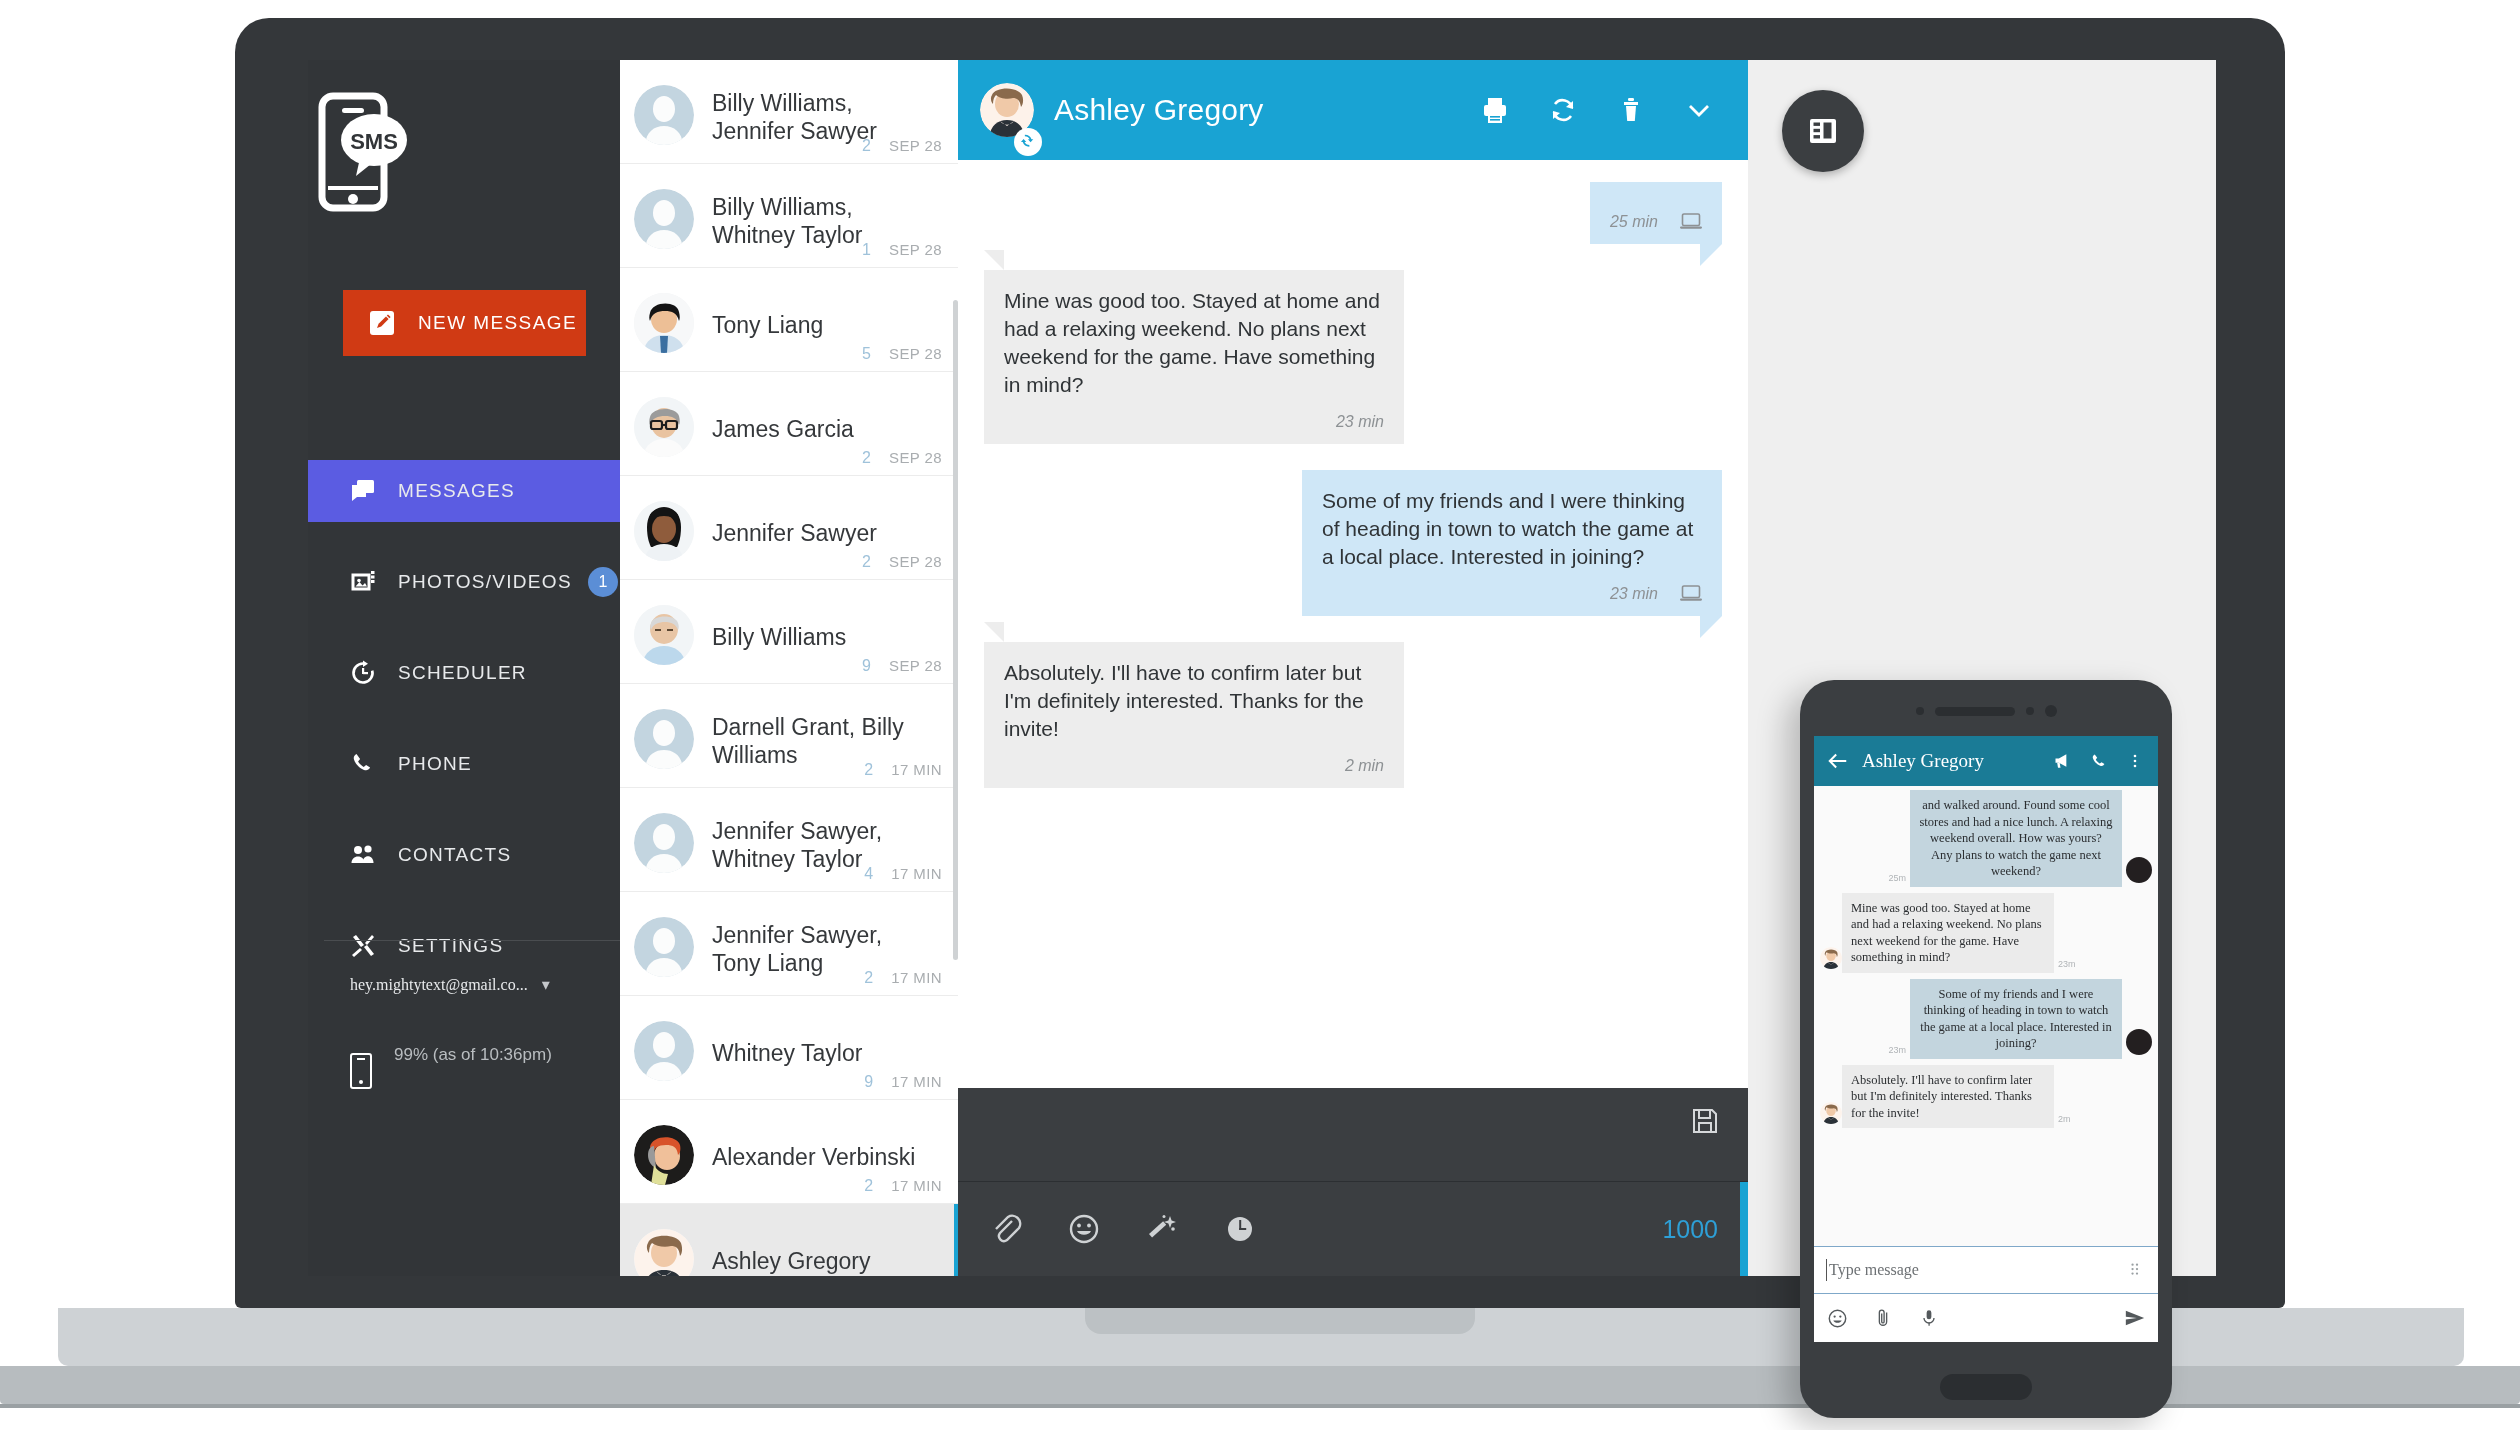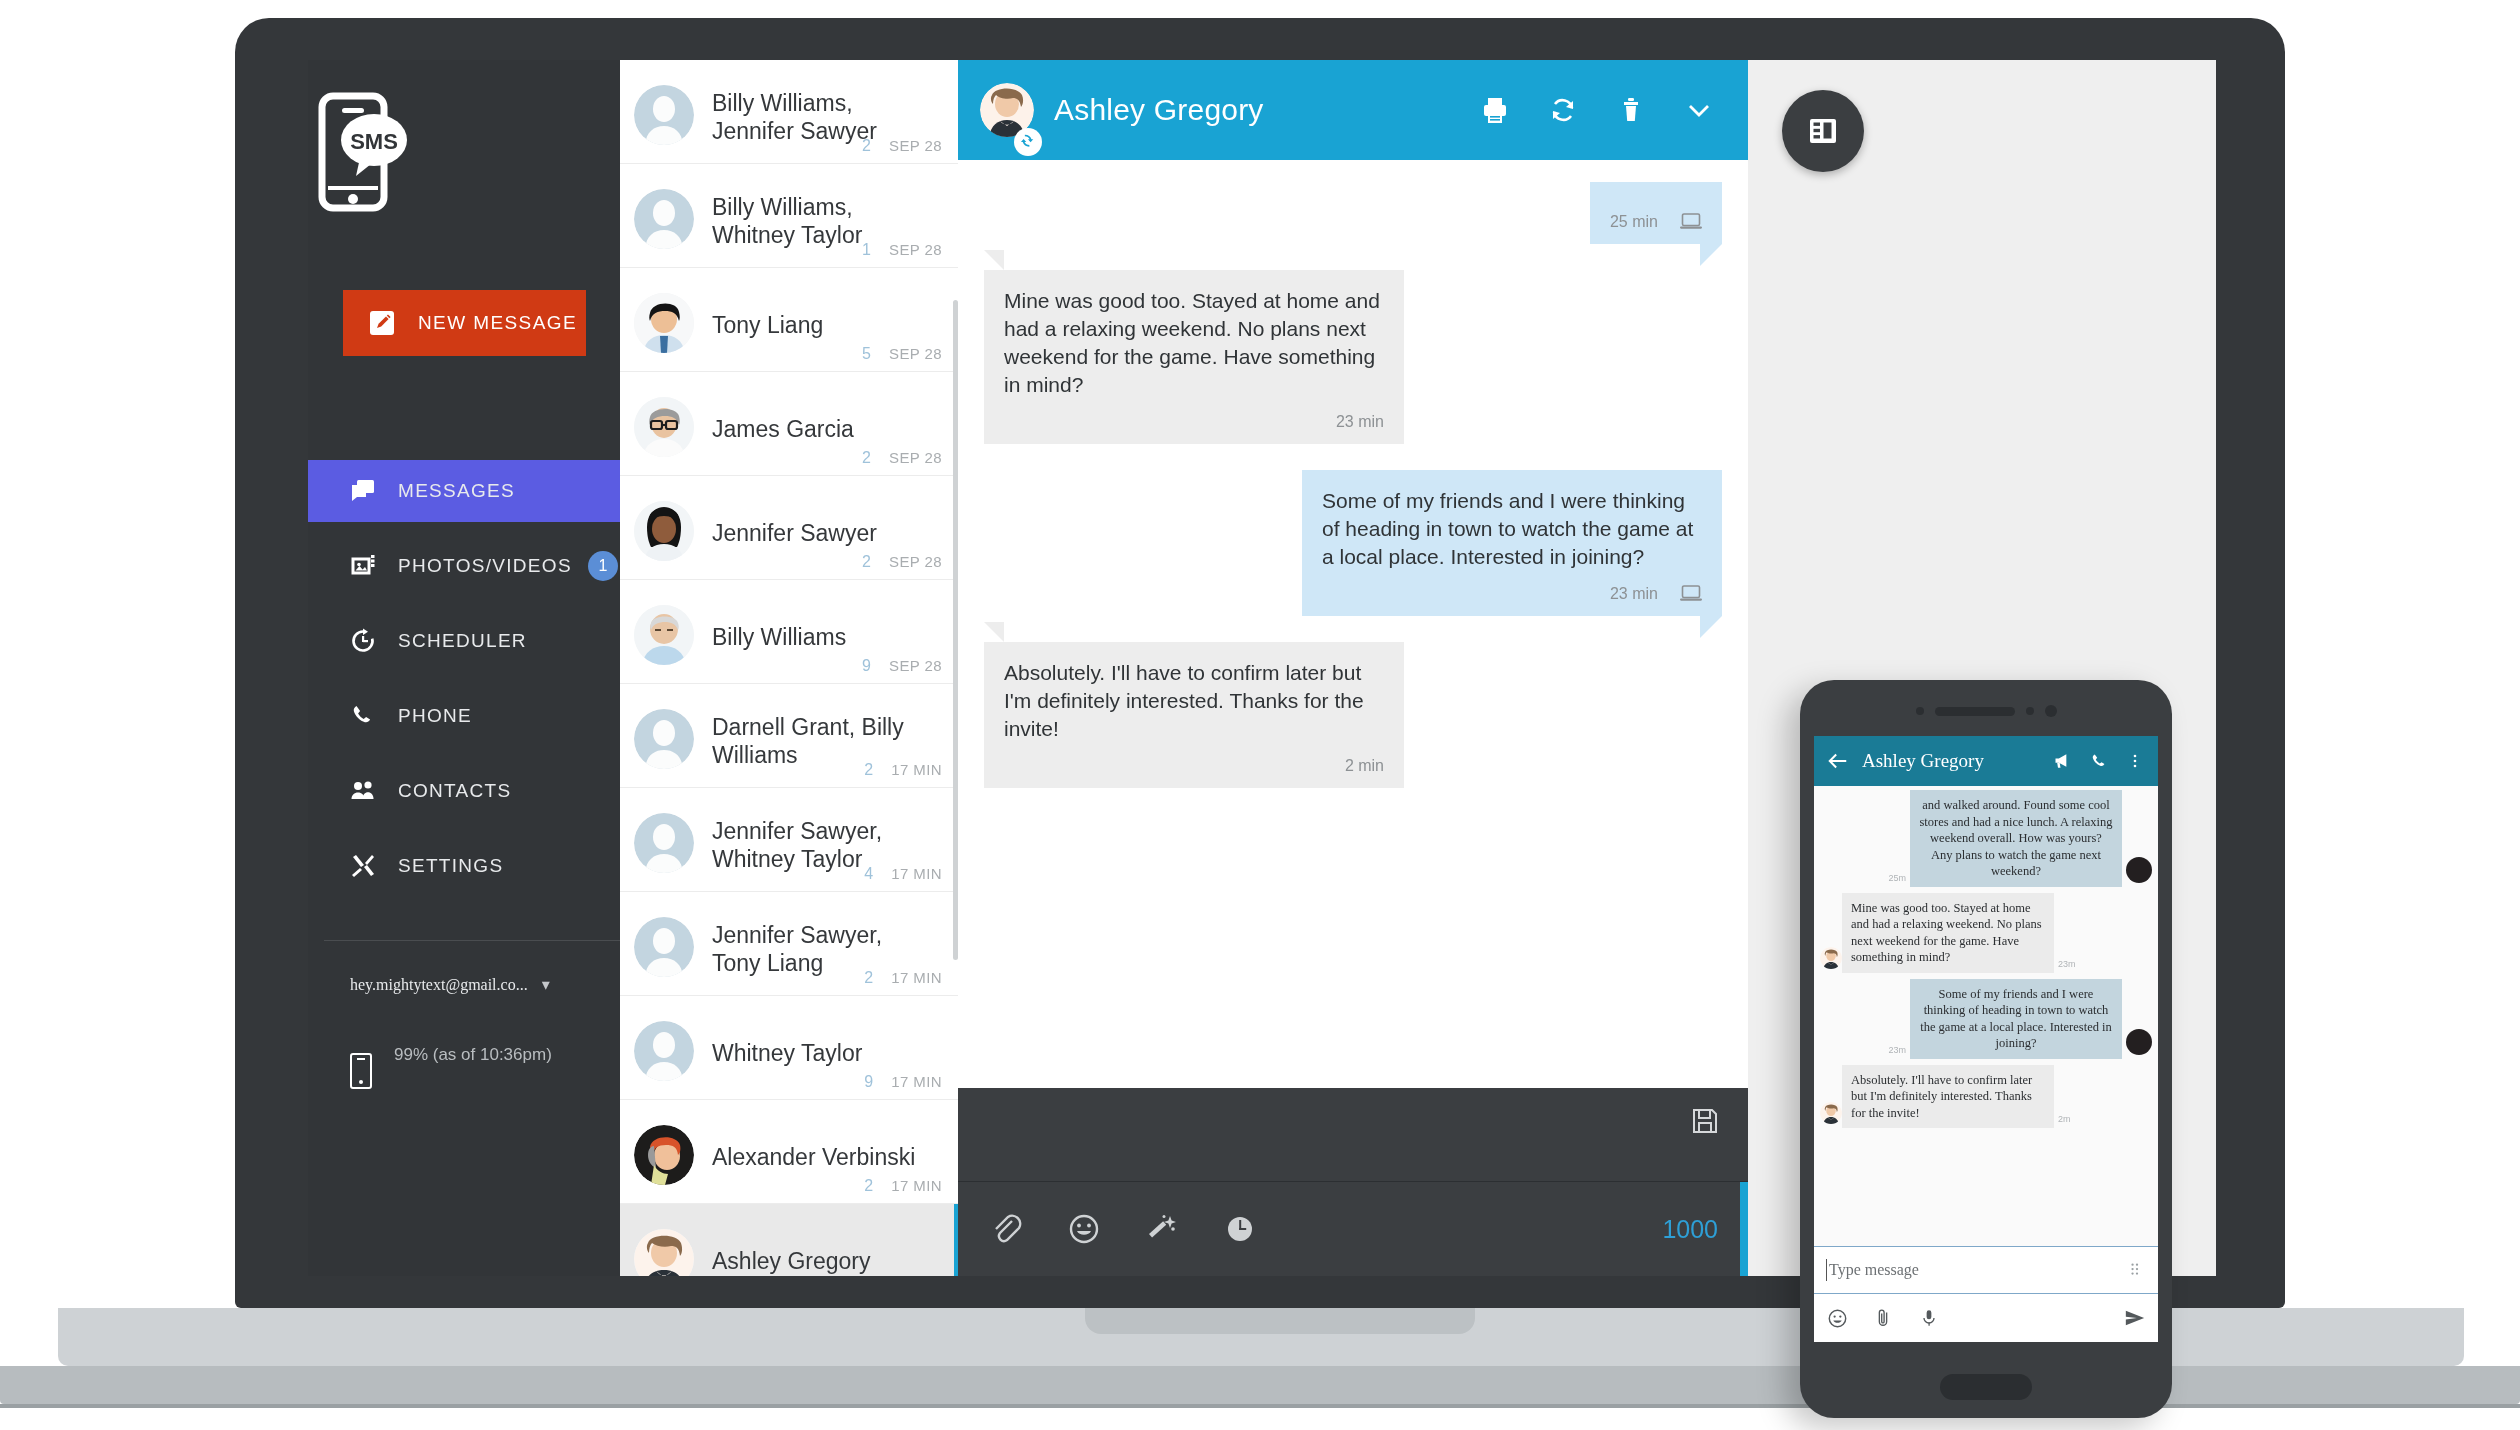--- a/index.html
+++ b/index.html
@@ -80,21 +80,21 @@
   }
 
   .nav { position:absolute; left:0; top: 400px; width: 312px; }
   .nav-item {
     position: relative;
     display:flex; align-items:center;
     height: 62px;
     padding-left: 42px;
     color: #e8eaec;
     cursor: pointer;
-    margin-bottom: 13px;
+    margin-bottom: 29px;
   }
   .nav-item.active { background:#5b5ce2; }
   .nav-ico { width: 26px; height:26px; display:flex; align-items:center; justify-content:center; }
   .nav-label { margin-left: 22px; font-size: 19px; letter-spacing: 1.3px; }
   .badge {
     margin-left: 16px; min-width: 30px; height: 30px; border-radius: 15px;
     background:#5b8ed6; color:#fff; font-size:16px;
     display:flex; align-items:center; justify-content:center; padding: 0 9px;
   }
 
@@ -183,21 +183,21 @@
   .bubble.out:after {
     content:''; position:absolute; right:0; bottom:-22px;
     border-width: 22px 22px 0 0; border-style:solid;
     border-color:#cfe7f7 transparent transparent transparent;
   }
   .bubble.in:after {
     content:''; position:absolute; left:0; top:-20px;
     border-width: 0 20px 20px 0; border-style:solid;
     border-color: transparent #ededed transparent transparent;
   }
-  .bubble-foot { display:flex; align-items:center; justify-content:flex-end; margin-top: 12px; gap: 22px; }
+  .bubble-foot { display:flex; align-items:center; justify-content:flex-end; margin-top: 12px; gap: 22px; font-style: italic; }
   .bubble-time { font-size:16px; color:#8d9194; }
   .bubble-dev { width:22px;height:17px; display:flex; }
 
   .composer-top {
     position:absolute; left:0; right:0; bottom: 94px; height: 94px;
     background:#3b3e41; border-bottom: 1px solid #2c2f32;
   }
   .composer-save { position:absolute; right: 30px; top: 20px; width:26px;height:26px; cursor:pointer; }
   .composer-bottom {
     position:absolute; left:0; right:0; bottom:0; height: 94px; background:#3b3e41;

